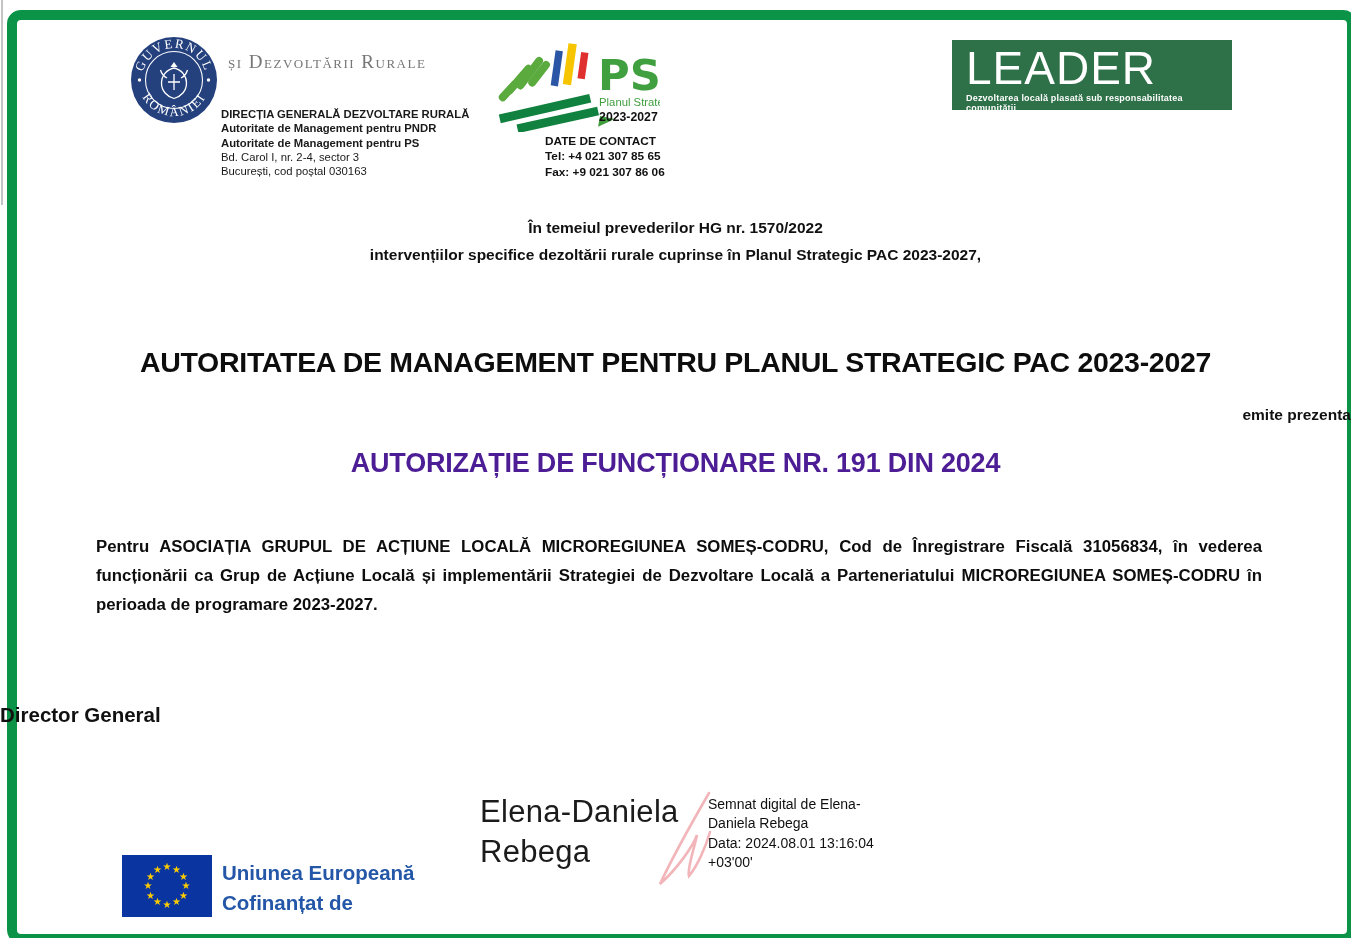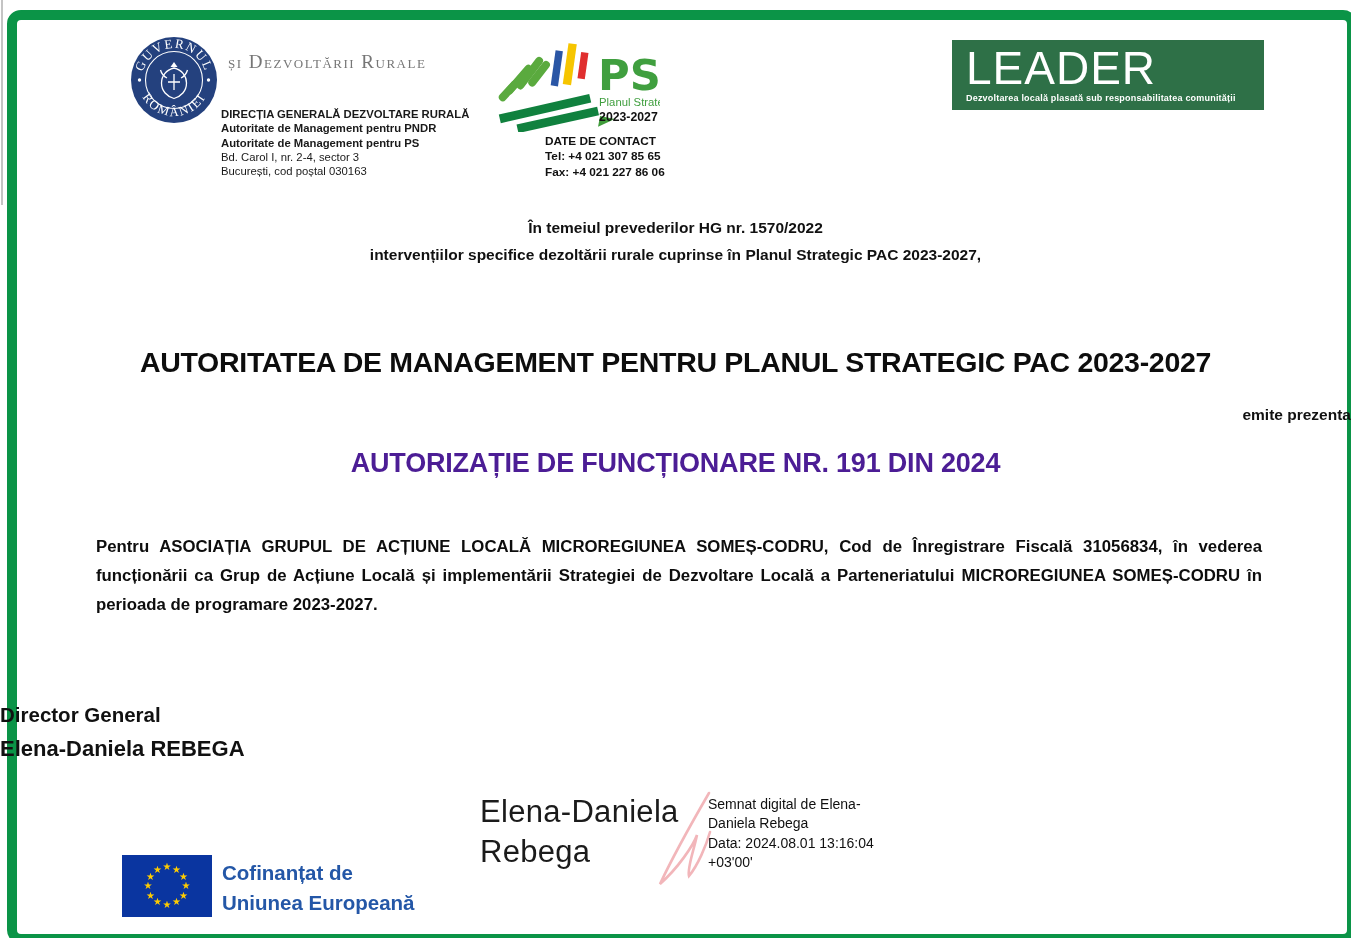--- a/index.html
+++ b/index.html
@@ -25,21 +25,21 @@
     position:absolute;left:221px;top:107px;
     font-size:11.3px;line-height:1.27;color:#1a1a1a;
   }
   .dept .b{font-weight:bold;}
   .ps-logo{position:absolute;left:488px;top:36px;}
   .contact{
     position:absolute;left:545px;top:134px;
     font-size:11.8px;font-weight:bold;line-height:1.3;color:#111;
   }
   .leader{
-    position:absolute;left:952px;top:40px;width:312px;height:70px;
+    position:absolute;left:952px;top:40px;width:280px;height:70px;
     background:#2e7047;color:#fff;box-sizing:border-box;padding:4px 10px 0 14px;
   }
   .leader .word{font-size:46px;font-weight:400;letter-spacing:1px;line-height:1.05;}
   .leader .tag{font-size:9px;font-weight:bold;letter-spacing:.2px;margin-top:1px;}
   
   .preamble{
     position:absolute;left:0;right:0;top:215px;text-align:center;
     font-size:15.5px;font-weight:bold;line-height:1.72;color:#111;
   }
   .authority-title{
@@ -152,21 +152,21 @@
     </g>
     <text x="112" y="55" font-size="44" font-weight="bold" fill="#409f3f" font-family="DejaVu Sans,sans-serif">PS</text>
     <text x="113" y="71" font-size="11.5" fill="#409f3f">Planul Strategic</text>
     <text x="113" y="86" font-size="12.5" font-weight="bold" fill="#111">2023-2027</text>
   </svg>
 </div>
 
 <div class="contact">
   <div>DATE DE CONTACT</div>
   <div>Tel:  +4 021 307 85 65</div>
-  <div>Fax: +4 021 227 86 06</div>
+  <div>Fax: +9 021 307 86 06</div>
 </div>
 
 <div class="leader">
   <div class="word">LEADER</div>
   <div class="tag">Dezvoltarea locală plasată sub responsabilitatea comunității</div>
 </div>
 
 <div class="preamble">
   <div>În temeiul prevederilor HG nr. 1570/2022</div>
   <div>intervențiilor specifice dezoltării rurale cuprinse în Planul Strategic PAC 2023-2027,</div>
@@ -175,21 +175,20 @@
 <div class="authority-title">AUTORITATEA DE MANAGEMENT PENTRU PLANUL STRATEGIC PAC 2023-2027</div>
 <div class="emite">emite prezenta</div>
 <div class="auth-number">AUTORIZAȚIE DE FUNCȚIONARE NR. 191 DIN 2024</div>
 
 <div class="body-text">
   <p>Pentru ASOCIAȚIA GRUPUL DE ACȚIUNE LOCALĂ MICROREGIUNEA SOMEȘ-CODRU, Cod de Înregistrare Fiscală 31056834, în vederea funcționării ca Grup de Acțiune Locală și implementării Strategiei de Dezvoltare Locală a Parteneriatului MICROREGIUNEA SOMEȘ-CODRU în perioada de programare 2023-2027.</p>
 </div>
 
 <div class="director">
   <div class="role">Director General</div>
-  <div class="name">Elena-Daniela REBEGA</div>
 </div>
 
 <div class="sig-name">
   <div>Elena-Daniela</div>
   <div>Rebega</div>
 </div>
 
 <div class="sig-flourish">
   <svg width="66" height="104" viewBox="0 0 66 104">
     <path d="M57 5 C46 24 24 62 8 96 C26 80 41 58 45 47 C42 62 35 80 37 88 C46 77 54 58 58 44" fill="none" stroke="#f2b6ba" stroke-width="2.6" stroke-linecap="round"></path>
@@ -211,15 +210,15 @@
     <span class="star" style="left: 61.4545px; top: 40.5px;">★</span>
     <span class="star" style="left: 54.5px; top: 47.4545px;">★</span>
     <span class="star" style="left: 45px; top: 50px;">★</span>
     <span class="star" style="left: 35.5px; top: 47.4545px;">★</span>
     <span class="star" style="left: 28.5455px; top: 40.5px;">★</span>
     <span class="star" style="left: 26px; top: 31px;">★</span>
     <span class="star" style="left: 28.5455px; top: 21.5px;">★</span>
     <span class="star" style="left: 35.5px; top: 14.5455px;">★</span>
   </div>
 <div class="eu-text">
+  <div>Uniunea Europeană</div>
   <div>Cofinanțat de</div>
-  <div>Uniunea Europeană</div>
 </div>
 
 </body></html>

